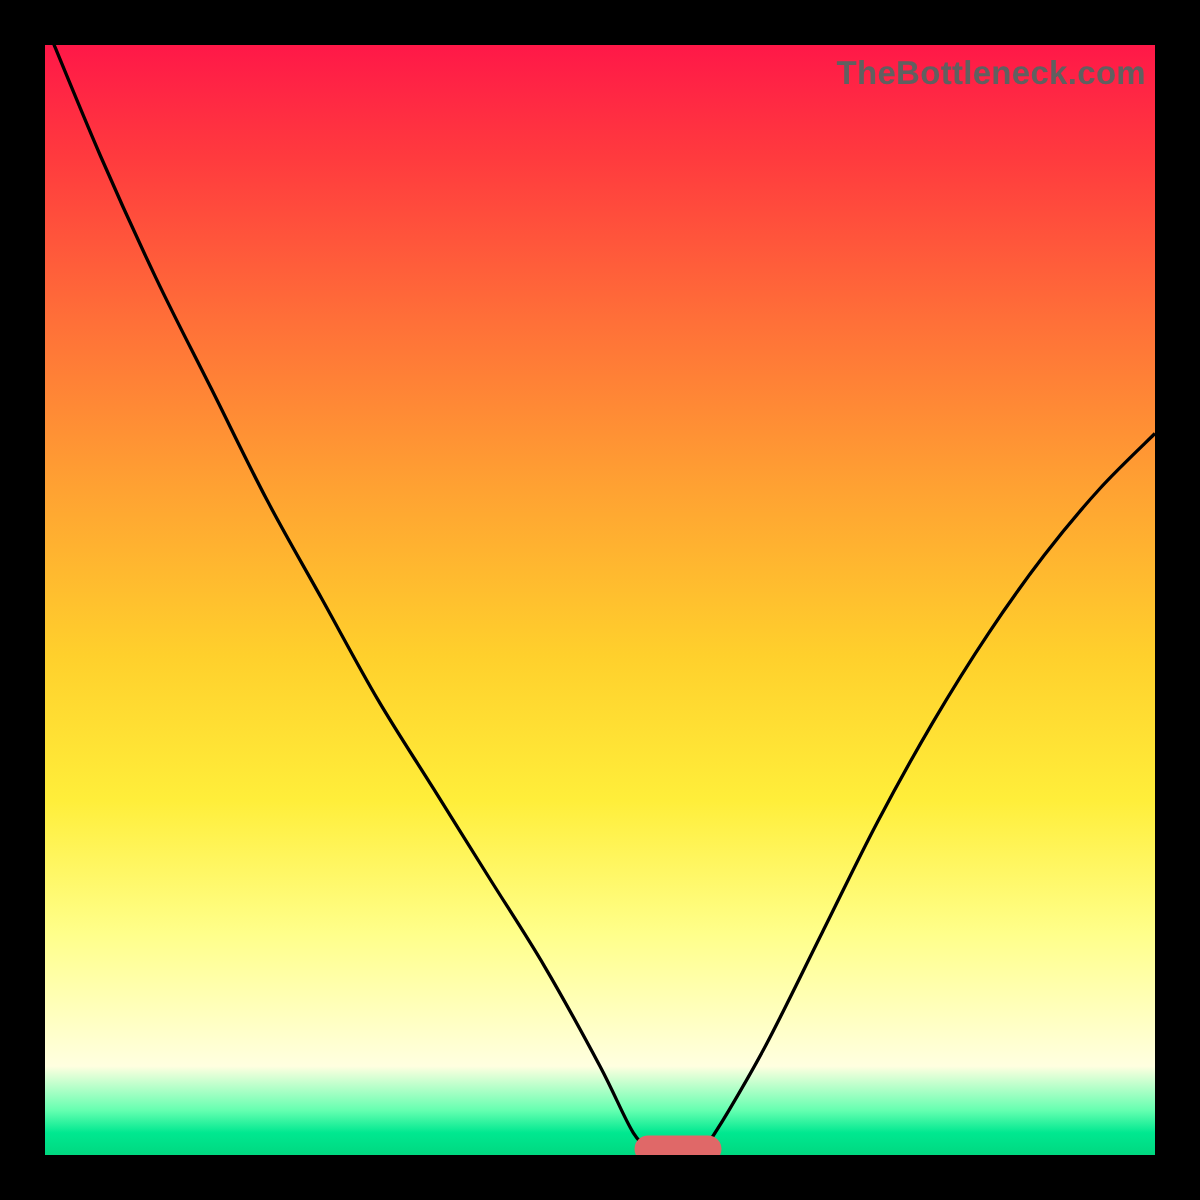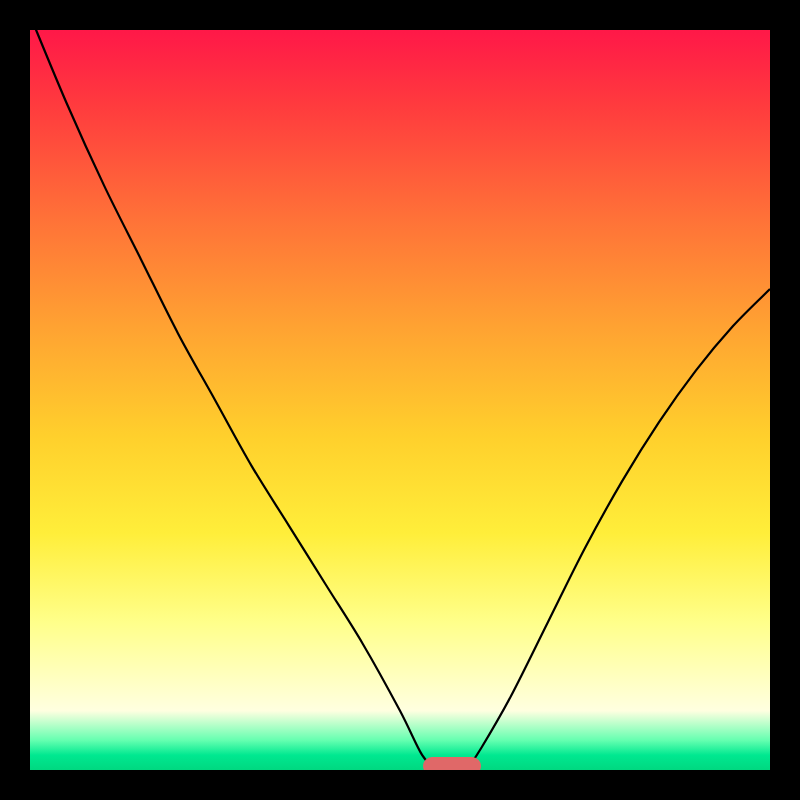--- a/index.html
+++ b/index.html
@@ -58,18 +58,19 @@
     border-radius: 9px;
     background: #e06868;
     transform: translate(-50%, -50%);
     pointer-events: none;
   }
 </style>
 </head>
 <body>
 
 <div class="frame">
+  <div class="watermark">TheBottleneck.com</div>
   <svg class="curve" viewBox="0 0 740 740" preserveAspectRatio="none">
     <path id="curve-left" stroke="#000" stroke-width="2.2" fill="none" d="M 0,-14.800000000000068 C 6.166666666666667,-5.684341886080802e-14 24.666666666666664,45.633333333333326 37,74 C 49.333333333333336,102.36666666666667 61.666666666666664,129.49999999999997 74,155.39999999999998 C 86.33333333333333,181.29999999999998 98.66666666666667,204.73333333333335 111,229.40000000000003 C 123.33333333333333,254.06666666666672 135.66666666666666,279.9666666666667 148,303.40000000000003 C 160.33333333333334,326.83333333333337 172.66666666666666,347.8 185,370 C 197.33333333333334,392.2 209.66666666666666,415.6333333333334 222,436.6 C 234.33333333333334,457.56666666666666 246.66666666666666,476.0666666666666 259,495.79999999999995 C 271.3333333333333,515.5333333333333 283.6666666666667,535.2666666666667 296,555 C 308.3333333333333,574.7333333333333 320.6666666666667,593.2333333333333 333,614.2 C 345.3333333333333,635.1666666666667 360.1333333333333,662.3 370,680.8 C 379.8666666666667,699.3 386.03333333333336,715.3333333333334 392.20000000000005,725.2 C 398.36666666666673,735.0666666666667 404.5333333333334,737.5333333333333 407.00000000000006,740"></path>
     <path id="curve-right" stroke="#000" stroke-width="2.2" fill="none" d="M 436.59999999999997,740 C 439.0666666666666,736.3 444,730.1333333333333 451.4,717.8 C 458.79999999999995,705.4666666666666 469.9,686.9666666666667 481,666 C 492.1,645.0333333333333 505.6666666666667,616.6666666666666 518,592 C 530.3333333333334,567.3333333333334 542.6666666666666,541.4333333333334 555,518 C 567.3333333333334,494.56666666666666 579.6666666666666,472.3666666666666 592,451.4 C 604.3333333333334,430.43333333333334 616.6666666666666,410.70000000000005 629,392.20000000000005 C 641.3333333333334,373.70000000000005 653.6666666666666,356.43333333333334 666,340.4 C 678.3333333333334,324.3666666666666 690.6666666666666,309.56666666666666 703,296 C 715.3333333333334,282.43333333333334 733.8333333333334,265.1666666666667 740,259"></path>
   </svg>
   <div class="marker" id="marker" style="left: 421.8px; top: 736.3px;"></div>
 </div>
 
 </body></html>

